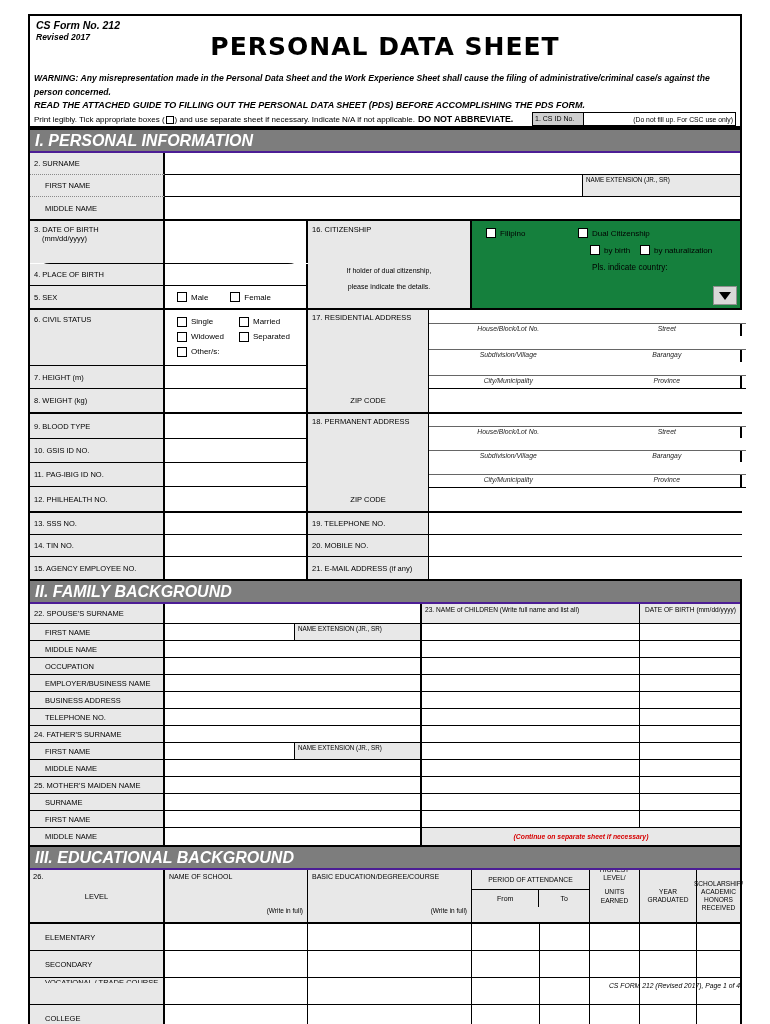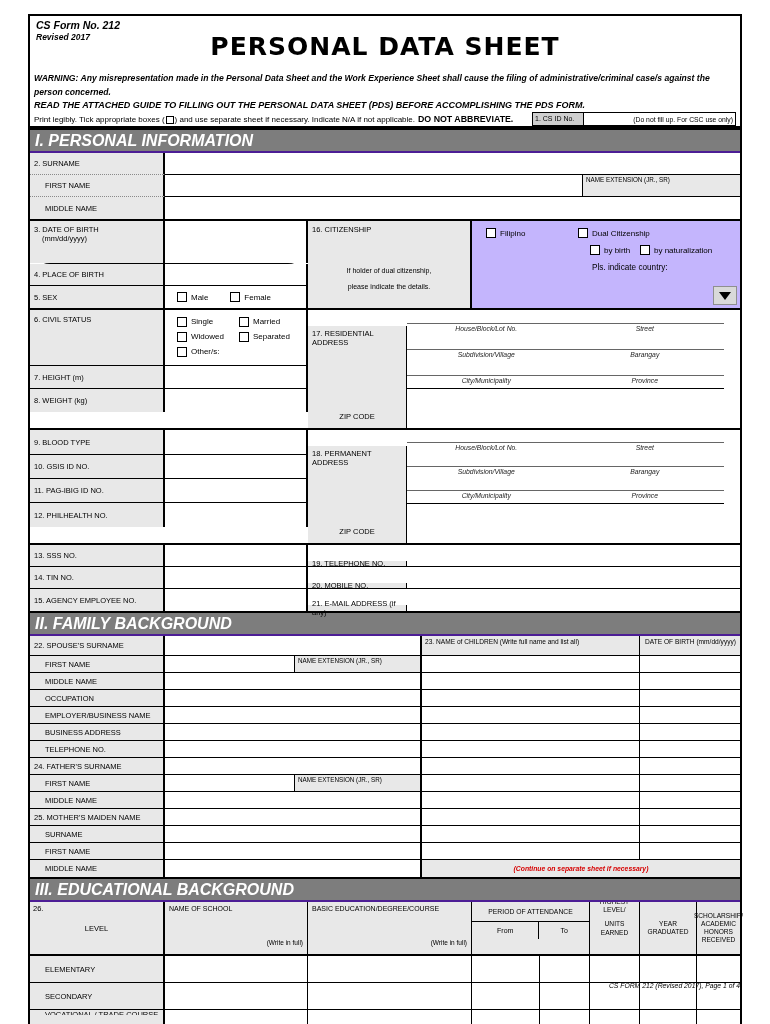--- a/index.html
+++ b/index.html
@@ -32,39 +32,39 @@
   .csnote { width:152px; border:1px solid #000; border-left:none; font-size:6.8px; text-align:right; padding:3px 2px 0 0; height:14px; }
   .spacer { flex:1; }
 
   .secbar { background:#7d7d7d; color:#fff; font-weight:bold; font-style:italic; font-size:16px; padding:2px 5px 1px 5px; border-bottom:2px solid #4c1d95; border-top:2px solid #000; }
 
   
   .lblc { background:#e8e8e8; font-size:7.5px; display:flex; align-items:center; padding-left:4px; flex:none; }
   .lblc.ind { padding-left:15px; }
   .inc { background:#fff; flex:none; }
   .w135{width:135px;} .w143{width:143px;} .w575{width:575px;} .w418{width:418px;} .w157{width:157px;}
-  .w164{width:164px;} .w268{width:268px;} .w115{width:99px;margin-top:16px;} .w317{width:317px;}
+  .w164{width:164px;} .w268{width:268px;} .w115{width:121px;} .w317{width:317px;}
   .w257{width:257px;} .w130{width:130px;} .w127{width:127px;} .w218{width:218px;} .w100{width:100px;}
   .w318{width:318px;} .w68{width:68px;} .w50{width:50px;} .w57{width:57px;} .w43{width:43px;}
   .w307{width:307px;} .w118{width:118px;} .w150{width:150px;}
   .h22{height:22px;} .h43{height:43px;border-radius:20px;} .h56{height:56px;} .h23{height:23px;} .h25{height:25px;} .h24{height:24px;}
   .h20{height:20px;} .h17{height:17px;} .h18{height:27px;} .h21{height:21px;}
 
   .extbox { background:#e8e8e8; font-size:6.3px; padding:1px 0 0 3px; flex:none; }
 
   
   .cb { display:inline-block; width:10px; height:10px; border:1.4px solid #000; background:#fff; flex:none; }
   .cbl { font-size:8px; margin-left:4px; }
   .cbitem { display:flex; align-items:center; }
 
   
   .citz-gray { position:relative; background:#e8e8e8; flex:none; }
   .citz-gray .top { position:absolute; left:4px; top:4px; font-size:7.5px; }
   .citz-gray .note { position:absolute; left:0; right:0; top:42px; text-align:center; font-size:7px; line-height:16px; }
-  .citz-white { position:relative; background:#c4b5fd; flex:none; }
+  .citz-white { position:relative; background:#15803d; flex:none; }
   .pos { position:absolute; }
   .ddbtn { position:absolute; right:3px; bottom:3px; width:24px; height:19px; background:#d9d9d9; border:1px solid #8f8f8f; display:flex; align-items:center; justify-content:center; }
   .ddarrow { width:0; height:0; border-left:6px solid transparent; border-right:6px solid transparent; border-top:8px solid #000; }
 
   
   .midlbl { position:relative; background:#e8e8e8; flex:none; }
   .midlbl .top { position:absolute; left:4px; top:3px; font-size:7.5px; }
   .midlbl .zip { position:absolute; left:0; right:0; bottom:7px; text-align:center; font-size:7.5px; }
   .addrcol { display:flex; flex-direction:column; flex:none; }
   .awrite { height:13px; background:#fff; }

